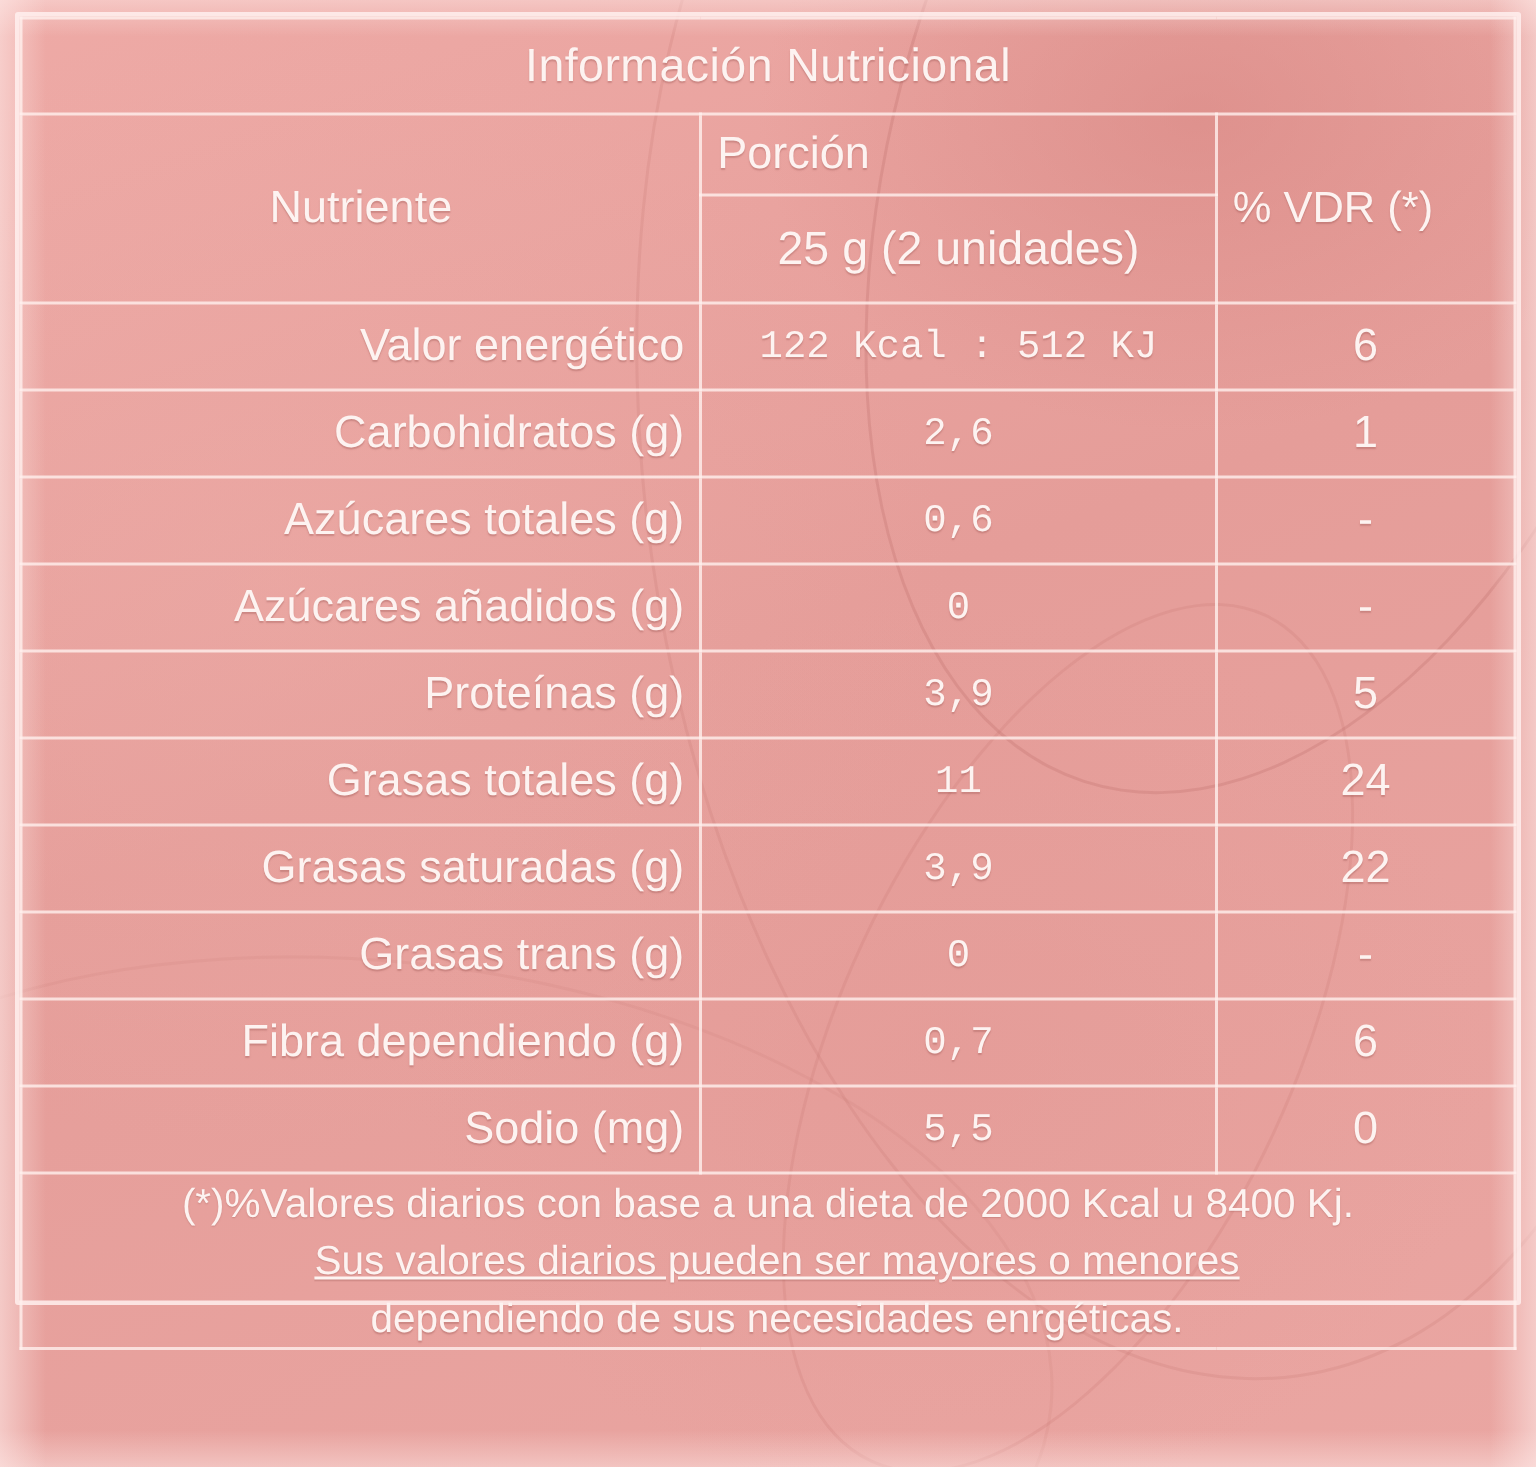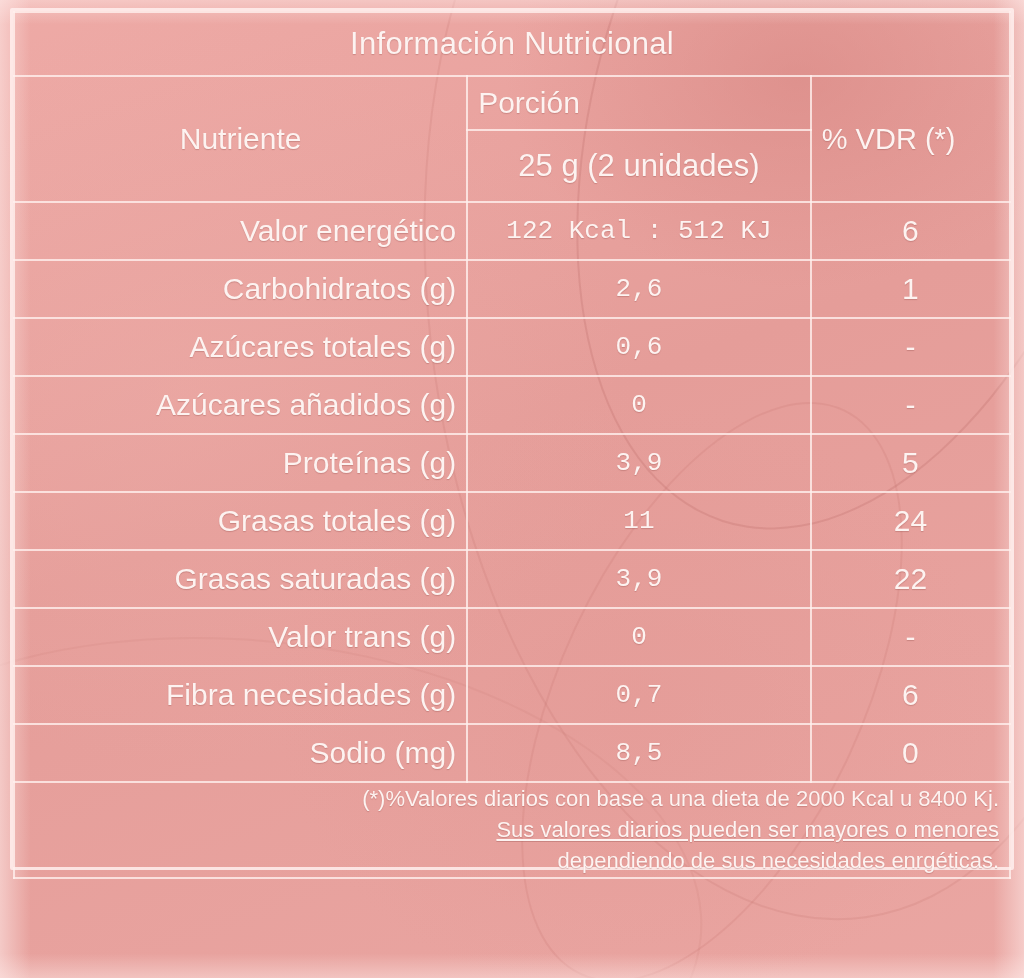--- a/index.html
+++ b/index.html
@@ -119,23 +119,23 @@
     text-align: center;
     font-size: 26px;
     font-family: Liberation Mono, monospace;
   }
   .row-vdr {
     text-align: center;
     font-size: 30px;
   }
 
   .footnote {
-    font-size: 22px;
+    font-size: 27px;
     line-height: 1.42;
-    text-align: right;
+    text-align: center;
     padding: 10px 14px 12px 18px;
     vertical-align: top;
   }
   .footnote .fl { display: block; }
   .footnote .fl2 { padding-left: 12px; text-decoration: underline; }
   .footnote .fl3 { padding-left: 12px; }
 </style>
 </head>
 <body>
 
@@ -197,32 +197,32 @@
           <td class="row-label">Grasas totales (g)</td>
           <td class="row-value">11</td>
           <td class="row-vdr">24</td>
         </tr>
         <tr>
           <td class="row-label">Grasas saturadas (g)</td>
           <td class="row-value">3,9</td>
           <td class="row-vdr">22</td>
         </tr>
         <tr>
-          <td class="row-label">Valor trans (g)</td>
+          <td class="row-label">Grasas trans (g)</td>
           <td class="row-value">0</td>
           <td class="row-vdr">-</td>
         </tr>
         <tr>
-          <td class="row-label">Fibra necesidades (g)</td>
+          <td class="row-label">Fibra dependiendo (g)</td>
           <td class="row-value">0,7</td>
           <td class="row-vdr">6</td>
         </tr>
         <tr>
           <td class="row-label">Sodio (mg)</td>
-          <td class="row-value">8,5</td>
+          <td class="row-value">5,5</td>
           <td class="row-vdr">0</td>
         </tr>
 
         <tr>
           <td class="footnote" colspan="3">
             <span class="fl fl1">(*)%Valores diarios con base a una dieta de 2000 Kcal u 8400 Kj.</span>
             <span class="fl fl2">Sus valores diarios pueden ser mayores o menores</span>
             <span class="fl fl3">dependiendo de sus necesidades enrgéticas.</span>
           </td>
         </tr>

